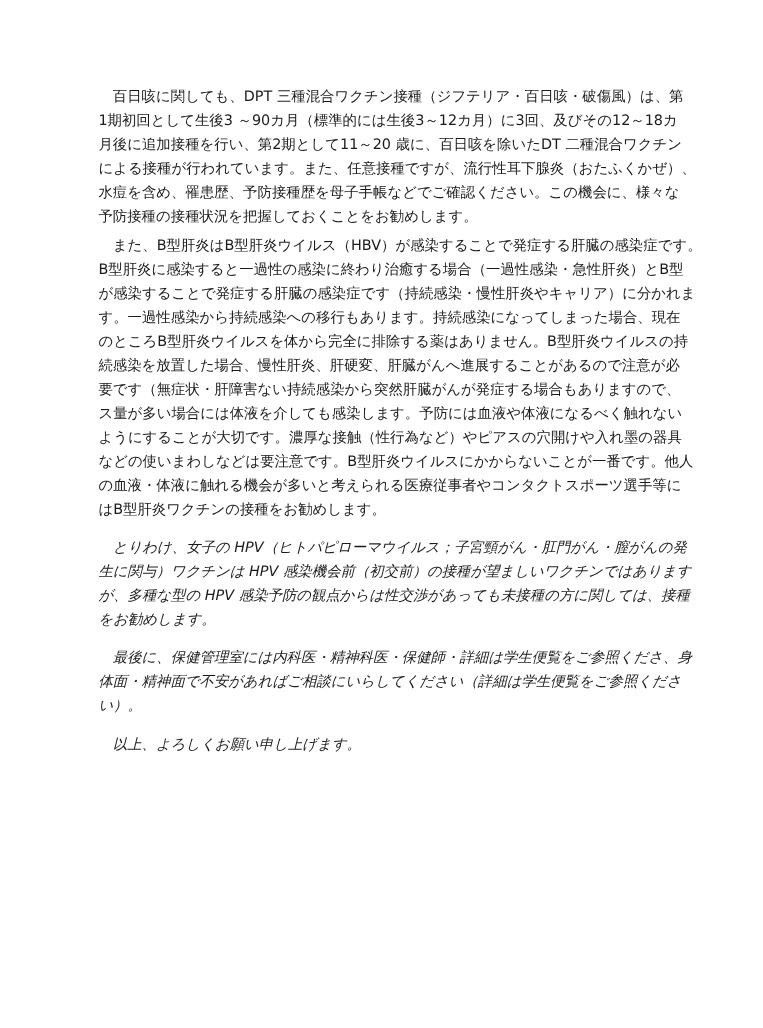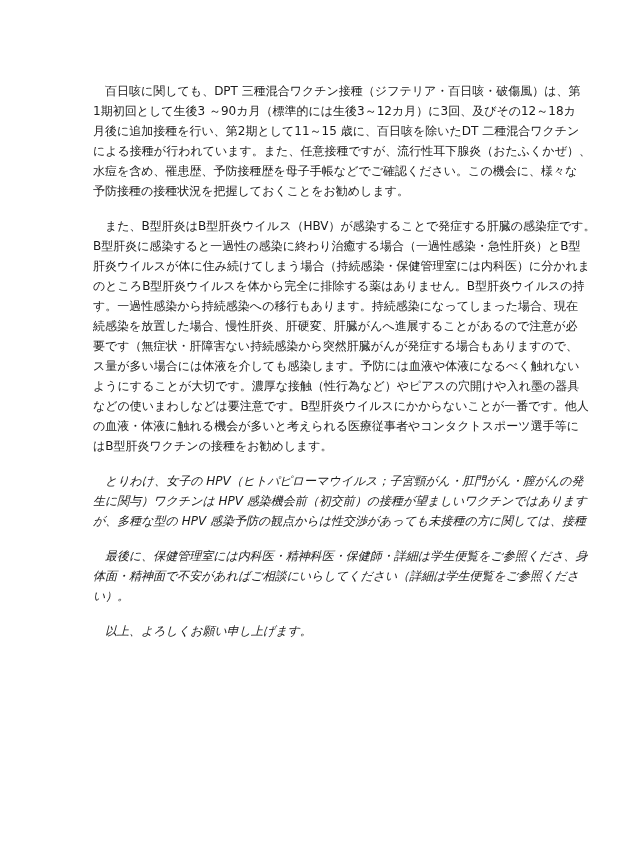--- a/index.html
+++ b/index.html
@@ -20,64 +20,65 @@
     position: absolute;
     left: 78px;
     top: 66px;
     width: 481px;
     color: #1b1b1b;
     font-size: 12px;
     line-height: 20px;
     font-weight: 500;
     letter-spacing: 0;
   }
-  .para { margin: 15px; padding: 0; }
+  .para { margin: 4px; padding: 0; }
   .para.spaced { margin-top: 12px; font-style: italic; }
   .line {
     display: block;
     white-space: nowrap;
     text-align: justify;
     text-align-last: justify;
     text-justify: inter-character;
   }
   .line.last {
     text-align-last: left;
   }
 </style>
 </head>
 <body>
 
 <div class="page">
   <div class="doc-body">
       <p class="para">
         <span class="line">　百日咳に関しても、DPT 三種混合ワクチン接種（ジフテリア・百日咳・破傷風）は、第</span>
         <span class="line">1期初回として生後3 ～90カ月（標準的には生後3～12カ月）に3回、及びその12～18カ</span>
-        <span class="line">月後に追加接種を行い、第2期として11～15 歳に、百日咳を除いたDT 二種混合ワクチン</span>
+        <span class="line">月後に追加接種を行い、第2期として11～20 歳に、百日咳を除いたDT 二種混合ワクチン</span>
         <span class="line">による接種が行われています。また、任意接種ですが、流行性耳下腺炎（おたふくかぜ）、</span>
         <span class="line">水痘を含め、罹患歴、予防接種歴を母子手帳などでご確認ください。この機会に、様々な</span>
         <span class="line last">予防接種の接種状況を把握しておくことをお勧めします。</span>
       </p>
       <p class="para">
         <span class="line">　また、B型肝炎はB型肝炎ウイルス（HBV）が感染することで発症する肝臓の感染症です。</span>
         <span class="line">B型肝炎に感染すると一過性の感染に終わり治癒する場合（一過性感染・急性肝炎）とB型</span>
-        <span class="line">肝炎ウイルスが体に住み続けてしまう場合（持続感染・保健管理室には内科医）に分かれま</span>
+        <span class="line">が感染することで発症する肝臓の感染症です（持続感染・慢性肝炎やキャリア）に分かれま</span>
+        <span class="line">す。一過性感染から持続感染への移行もあります。持続感染になってしまった場合、現在</span>
         <span class="line">のところB型肝炎ウイルスを体から完全に排除する薬はありません。B型肝炎ウイルスの持</span>
-        <span class="line">す。一過性感染から持続感染への移行もあります。持続感染になってしまった場合、現在</span>
         <span class="line">続感染を放置した場合、慢性肝炎、肝硬変、肝臓がんへ進展することがあるので注意が必</span>
         <span class="line">要です（無症状・肝障害ない持続感染から突然肝臓がんが発症する場合もありますので、</span>
         <span class="line">ス量が多い場合には体液を介しても感染します。予防には血液や体液になるべく触れない</span>
         <span class="line">ようにすることが大切です。濃厚な接触（性行為など）やピアスの穴開けや入れ墨の器具</span>
         <span class="line">などの使いまわしなどは要注意です。B型肝炎ウイルスにかからないことが一番です。他人</span>
         <span class="line">の血液・体液に触れる機会が多いと考えられる医療従事者やコンタクトスポーツ選手等に</span>
         <span class="line last">はB型肝炎ワクチンの接種をお勧めします。</span>
       </p>
       <p class="para spaced">
         <span class="line">　とりわけ、女子の HPV（ヒトパピローマウイルス；子宮頸がん・肛門がん・膣がんの発</span>
         <span class="line">生に関与）ワクチンは HPV 感染機会前（初交前）の接種が望ましいワクチンではあります</span>
         <span class="line">が、多種な型の HPV 感染予防の観点からは性交渉があっても未接種の方に関しては、接種</span>
+        <span class="line last">をお勧めします。</span>
       </p>
       <p class="para spaced">
         <span class="line">　最後に、保健管理室には内科医・精神科医・保健師・詳細は学生便覧をご参照くださ、身</span>
         <span class="line">体面・精神面で不安があればご相談にいらしてください（詳細は学生便覧をご参照くださ</span>
         <span class="line last">い）。</span>
       </p>
       <p class="para spaced">
         <span class="line last">　以上、よろしくお願い申し上げます。</span>
       </p>
     </div>

